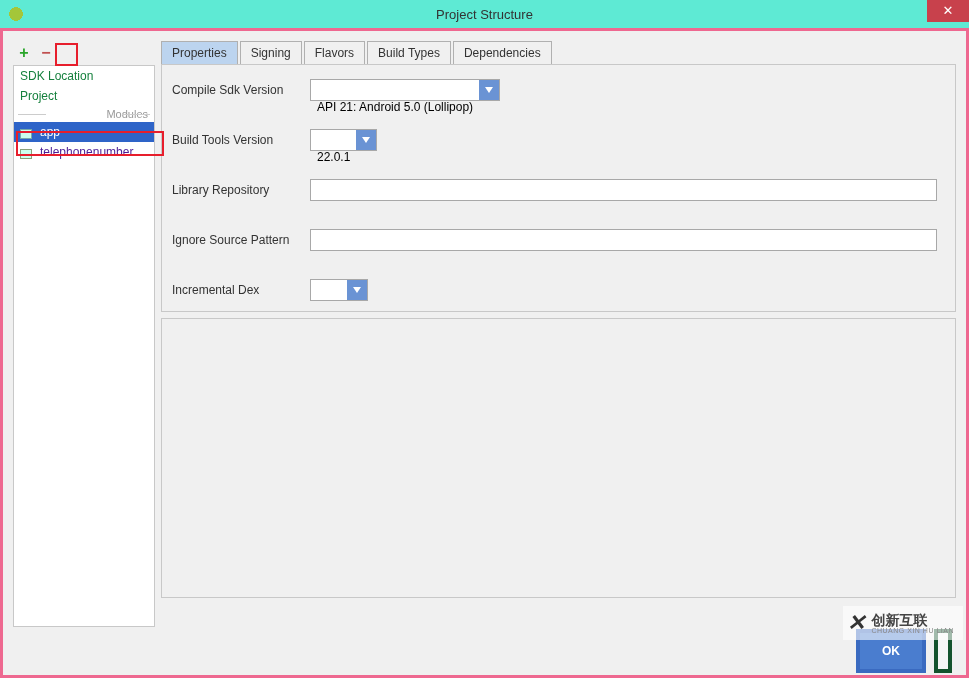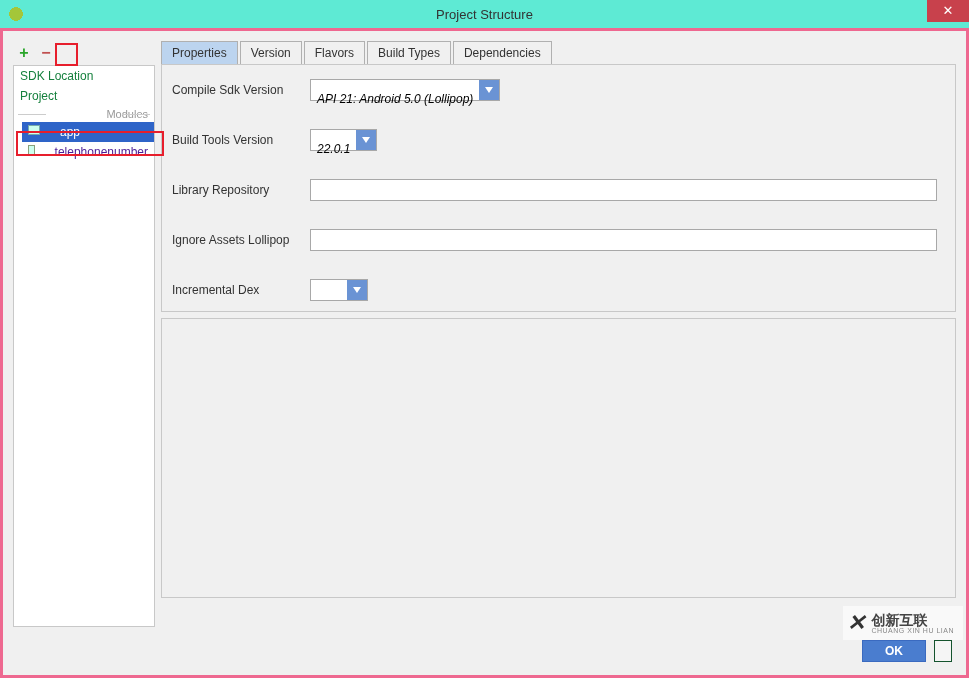--- a/index.html
+++ b/index.html
@@ -21,46 +21,46 @@
   .sidebar-tools { height: 24px; display: flex; align-items: center; gap: 4px; padding-left: 2px; }
   .tool-btn { width: 18px; height: 18px; display: flex; align-items: center; justify-content: center; cursor: pointer; font-size: 16px; font-weight: bold; }
   .tool-add { color: #2aa52a; }
   .tool-remove { color: #c05050; }
   .sidebar { flex: 1; background: #fff; border: 1px solid #c8c8c8; overflow: hidden; }
   .side-item { padding: 3px 6px; cursor: pointer; color: #15803d; }
   .side-header { text-align: right; color: #999; font-size: 11px; padding: 2px 6px; position: relative; }
   .side-header::before, .side-header::after { content: ""; position: absolute; top: 50%; width: 28px; border-top: 1px solid #ccc; }
   .side-header::before { left: 4px; }
   .side-header::after { right: 4px; }
-  .mod-row { display: flex; align-items: flex-start; gap: 20px; padding: 3px 6px; cursor: pointer; margin-left: 8px; }
+  .mod-row { display: flex; align-items: flex-end; gap: 8px; padding: 3px 6px; cursor: pointer; }
   .mod-row.sel { background: #2e64c8; color: #fff; }
   .mod-icon { width: 12px; height: 10px; border: 1px solid #7aa; background: linear-gradient(#cfe, #cfe); }
   .mod-row:not(.sel) .mod-icon { border-color: #8aa07a; }
   .mod-row:not(.sel) { color: #4c1d95; }
 
   
   .main { flex: 1; display: flex; flex-direction: column; overflow: hidden; }
   .tabs { display: flex; gap: 2px; padding-left: 0; }
   .tab { padding: 4px 10px; border: 1px solid #b0b0b0; border-bottom: none; background: #f0f0f0; cursor: pointer; color: #333; text-align: center; }
   .tab.active { background: #bcd4ef; }
   .panel { border: 1px solid #c8c8c8; background: #f0f0f0; padding: 14px 18px 10px 10px; display: flex; flex-direction: column; gap: 28px; }
   .form-row { display: flex; align-items: center; gap: 10px; }
   .form-row label { width: 128px; color: #333; }
   .combo { display: flex; border: 1px solid #a8a8a8; background: #fff; height: 22px; }
-  .combo .val { padding: 12px 6px; min-width: 8px; font-style: italic; }
+  .combo .val { padding: 20px 6px; min-width: 8px; }
   .combo .arrow { width: 20px; background: #6a93d4; color: #fff; display: flex; align-items: center; justify-content: center; cursor: pointer; }
   .combo .arrow svg { width: 8px; height: 6px; }
   .text-input { flex: 1; border: 1px solid #a8a8a8; background: #fff; height: 22px; padding: 2px 6px; }
   .combo.small .val { min-width: 16px; }
   .combo.empty .val { min-width: 16px; }
 
   .lower-box { margin-top: 6px; border: 1px solid #c8c8c8; background: #f0f0f0; flex: 0 0 280px; }
 
   .footer { height: 48px; display: flex; align-items: center; justify-content: flex-end; gap: 8px; padding: 0 14px; }
-  .btn { height: 22px; padding: 0 22px; border: 1px solid #14532d; background: #f5f5f5; cursor: pointer; display: flex; align-items: center; }
+  .btn { height: 44px; padding: 0 22px; border: 4px solid #14532d; background: #f5f5f5; cursor: pointer; display: flex; align-items: center; }
   .btn.primary { background: #4a7dcf; border-color: #3a6ac0; color: #fff; font-weight: bold; }
 
   
   .watermark { position: absolute; right: 6px; bottom: 38px; width: 120px; height: 34px; display: flex; align-items: center; gap: 6px; color: #444; background: rgba(255,255,255,0.6); padding: 2px 4px; }
   .watermark .wm-icon { font-size: 22px; font-weight: bold; font-style: italic; color: #333; }
   .watermark .wm-txt { display: flex; flex-direction: column; line-height: 1; }
   .watermark .wm-txt .big { font-size: 14px; font-weight: bold; }
   .watermark .wm-txt .small { font-size: 7px; color: #888; letter-spacing: 0.5px; }
 
   .highlight-remove { position: absolute; left: 55px; top: 43px; width: 23px; height: 23px; border: 2px solid #e71e2c; pointer-events: none; }
@@ -94,21 +94,21 @@
         <div class="mod-row">
           <div class="mod-icon"></div>
           <span>telephonenumber</span>
         </div>
       </div>
     </div>
 
     <div class="main">
       <div class="tabs">
         <div class="tab active">Properties</div>
-        <div class="tab">Version</div>
+        <div class="tab">Signing</div>
         <div class="tab">Flavors</div>
         <div class="tab">Build Types</div>
         <div class="tab">Dependencies</div>
       </div>
 
       <div class="panel">
         <div class="form-row">
           <label>Compile Sdk Version</label>
           <div class="combo">
             <div class="val">API 21: Android 5.0 (Lollipop)</div>
@@ -128,21 +128,21 @@
                   <path d="M0 0 L8 0 L4 6 Z" fill="#fff"></path>
                 </svg>
               </div>
           </div>
         </div>
         <div class="form-row">
           <label>Library Repository</label>
           <input class="text-input" value="" style="">
         </div>
         <div class="form-row">
-          <label>Ignore Assets Lollipop</label>
+          <label>Ignore Source Pattern</label>
           <input class="text-input" value="" style="">
         </div>
         <div class="form-row">
           <label>Incremental Dex</label>
           <div class="combo empty">
             <div class="val" style="width:36px"></div>
             <div class="arrow">
                 <svg viewBox="0 0 8 6">
                   <path d="M0 0 L8 0 L4 6 Z" fill="#fff"></path>
                 </svg>

